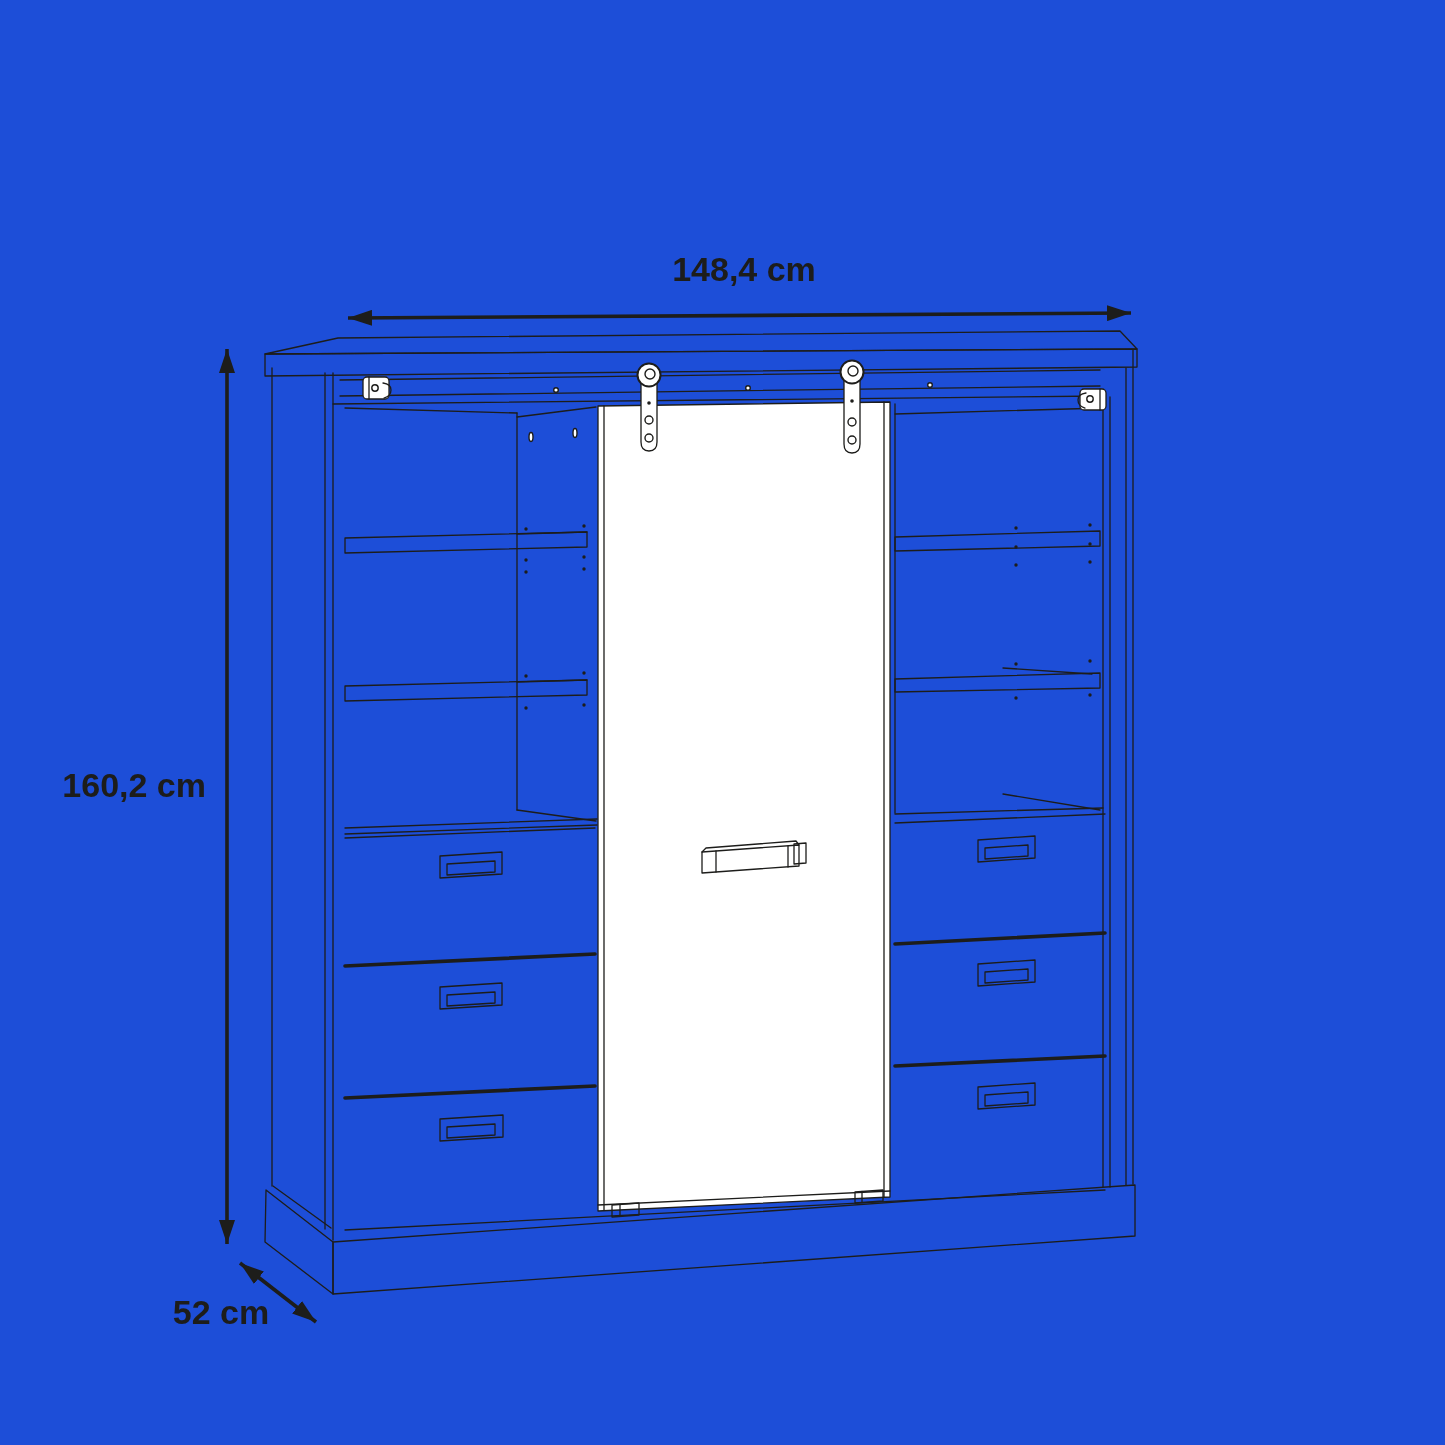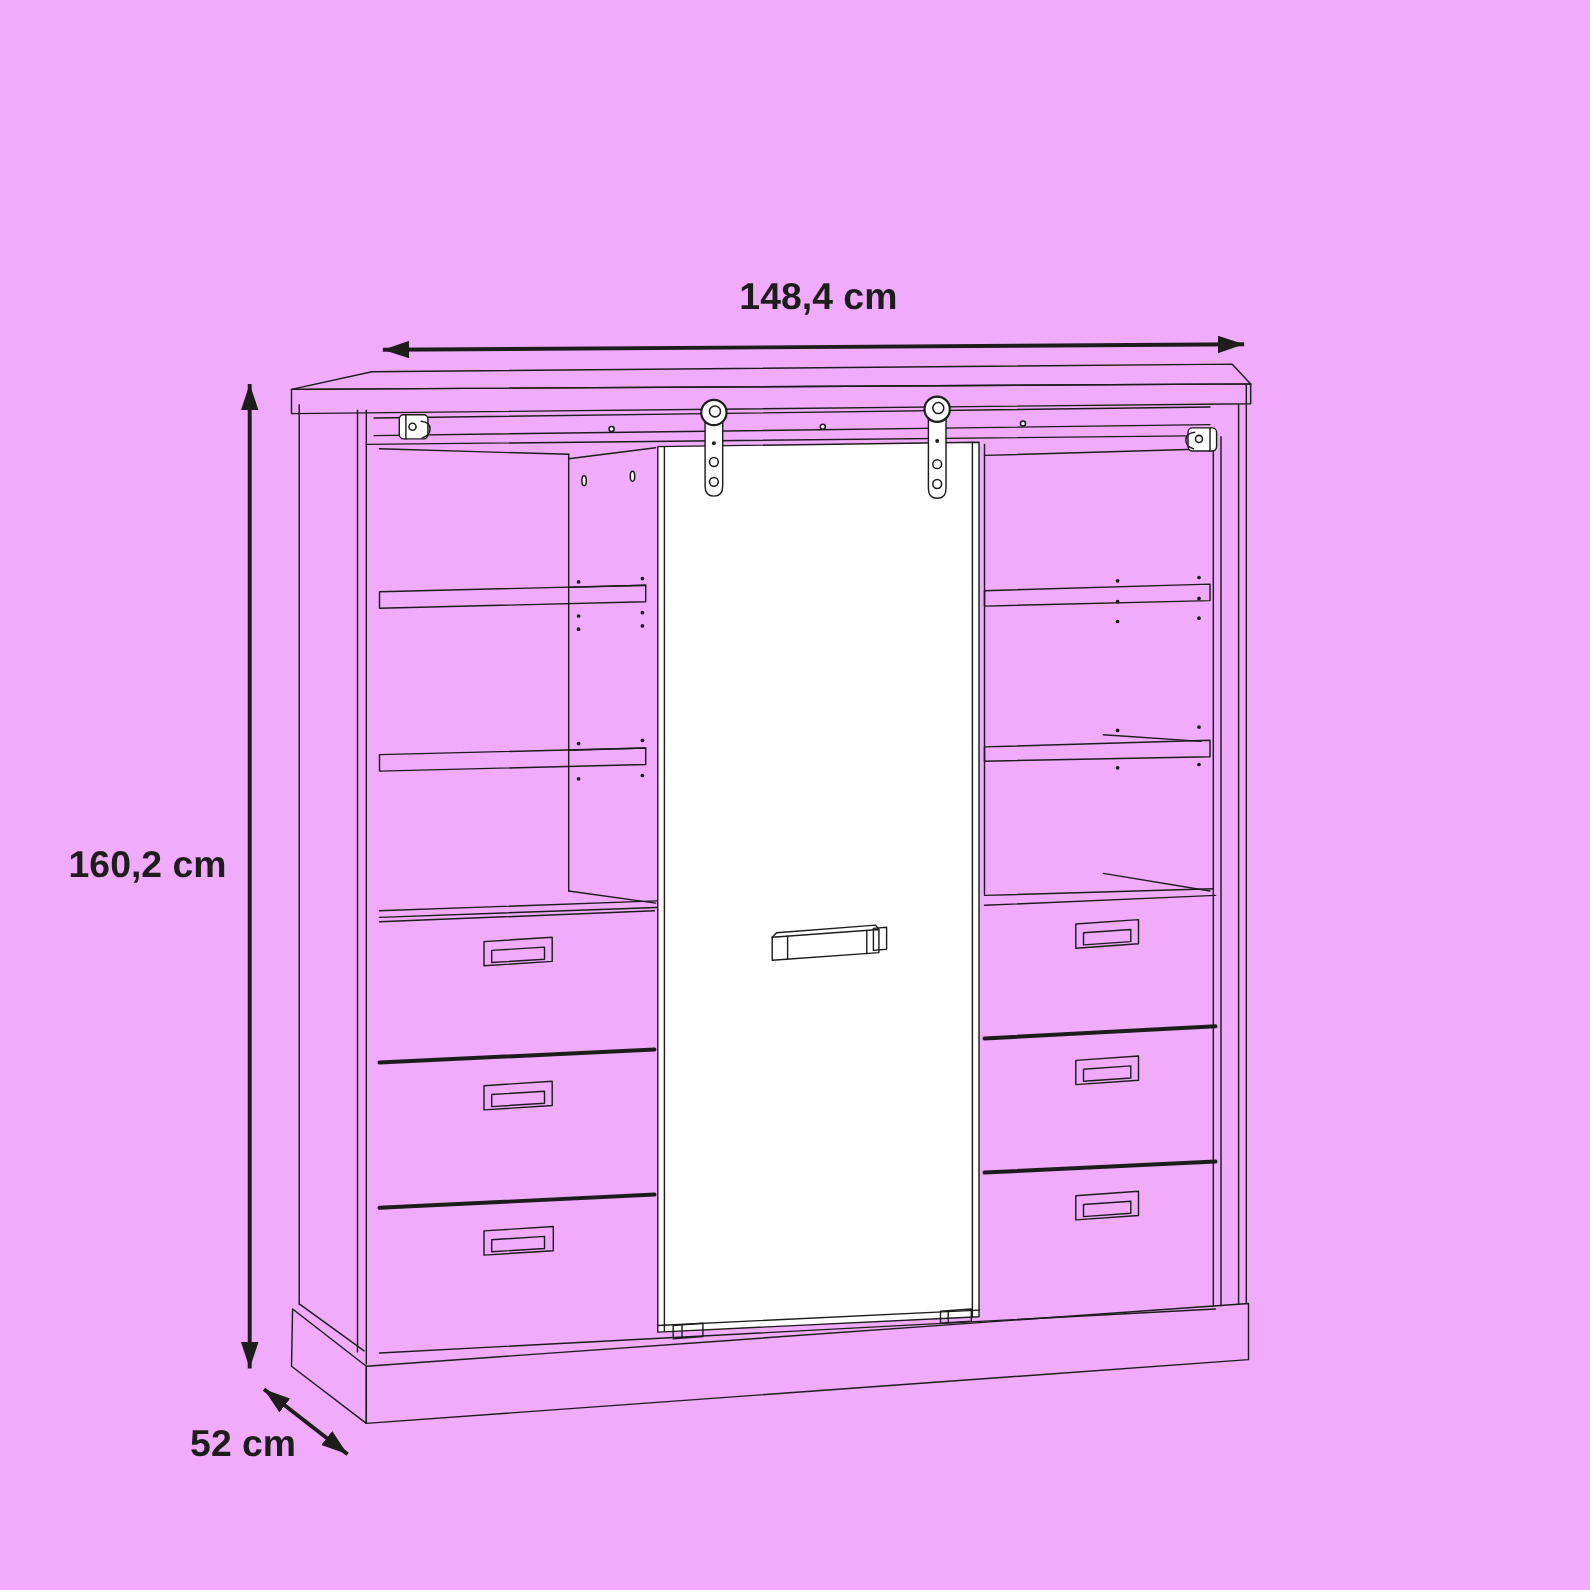--- a/index.html
+++ b/index.html
@@ -4,21 +4,21 @@
 <style>
   html, body {
     margin: 0;
     padding: 0;
     background: #ffffff;
   }
   .canvas {
     position: relative;
     width: 1445px;
     height: 1445px;
-    background: #f0abfc;
+    background: #1d4ed8;
     overflow: hidden;
     font-family: "Liberation Sans", sans-serif;
   }
   svg { display: block; }
   .ln   { stroke: #1d1d1b; stroke-width: 1.3; fill: none; stroke-linecap: round; stroke-linejoin: round; }
   .lnw  { stroke: #1d1d1b; stroke-width: 1.3; fill: #ffffff; stroke-linecap: round; stroke-linejoin: round; }
   .thick{ stroke: #1d1d1b; stroke-width: 3.6; fill: none; stroke-linecap: round; }
   .pin  { fill: #1d1d1b; stroke: none; }
   .hole { stroke: #1d1d1b; stroke-width: 1.4; fill: #ffffff; }
   .dim  { stroke: #1d1d1b; stroke-width: 3.6; fill: none; }

